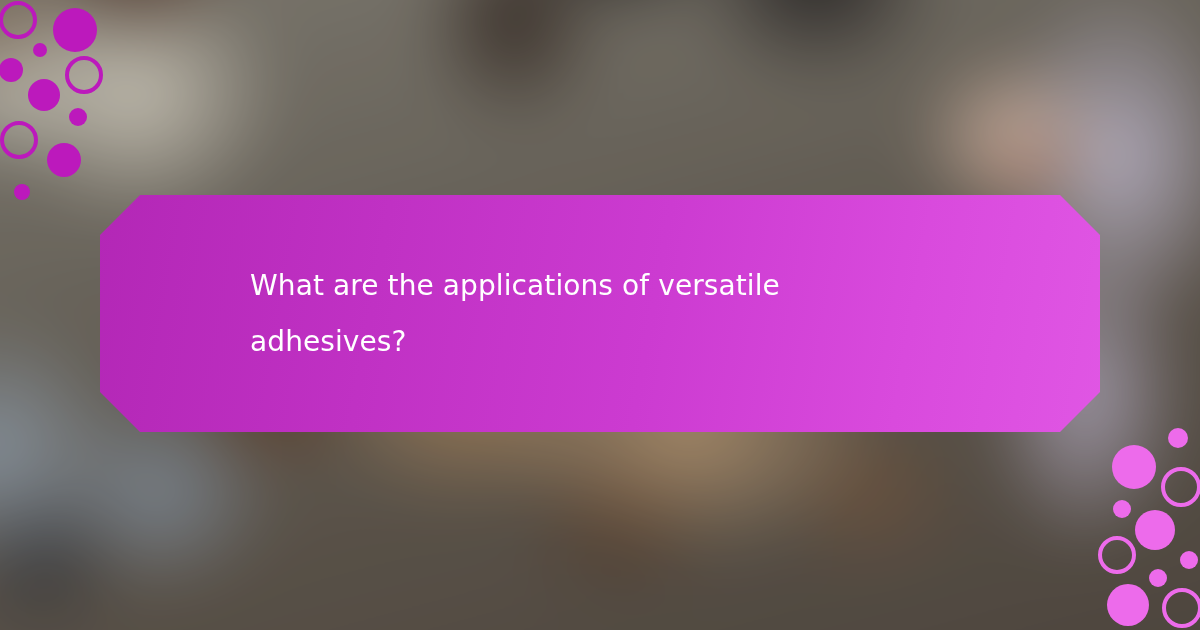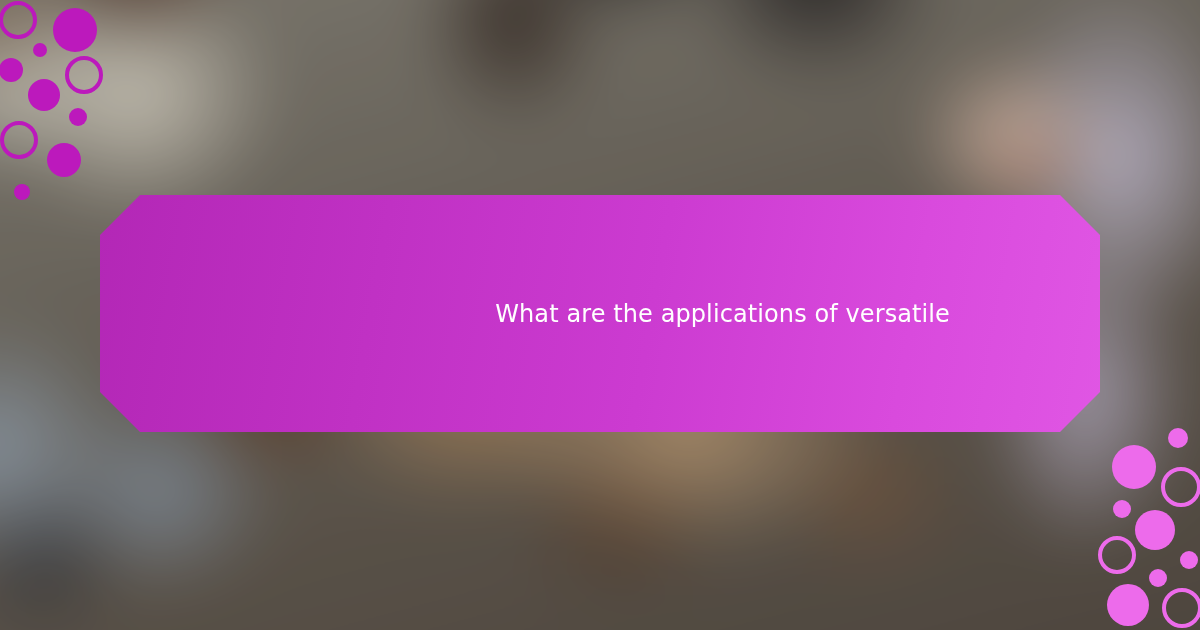--- a/index.html
+++ b/index.html
@@ -88,23 +88,23 @@
       40px 100%,
       0 calc(100% - 40px),
       0 40px
     );
     display: flex;
     align-items: center;
     justify-content: center;
   }
   .banner-title {
     width: 700px;
-    text-align: right;
+    text-align: left;
     color: #ffffff;
-    font-size: 24px;
+    font-size: 28px;
     font-weight: 400;
     line-height: 56px;
     letter-spacing: 0.1px;
   }
 </style>
 </head>
 <body>
 
 <div id="canvas">
 
@@ -135,16 +135,17 @@
       <div class="dot" style="left: 1180px; top: 551px; width: 18px; height: 18px; background: rgb(237, 107, 235);"></div>
       <div class="dot" style="left: 1149px; top: 569px; width: 18px; height: 18px; background: rgb(237, 107, 235);"></div>
       <div class="dot" style="left: 1107px; top: 584px; width: 42px; height: 42px; background: rgb(237, 107, 235);"></div>
       <div class="dot" style="left: 1162px; top: 588px; width: 40px; height: 40px; background: transparent; border: 4px solid rgb(237, 107, 235);"></div>
     </div>
 
   <div class="banner">
     <div class="banner-title">
       <span>What are the applications of versatile</span>
       <br>
+      <span>adhesives?</span>
     </div>
   </div>
 
 </div>
 
 </body></html>

